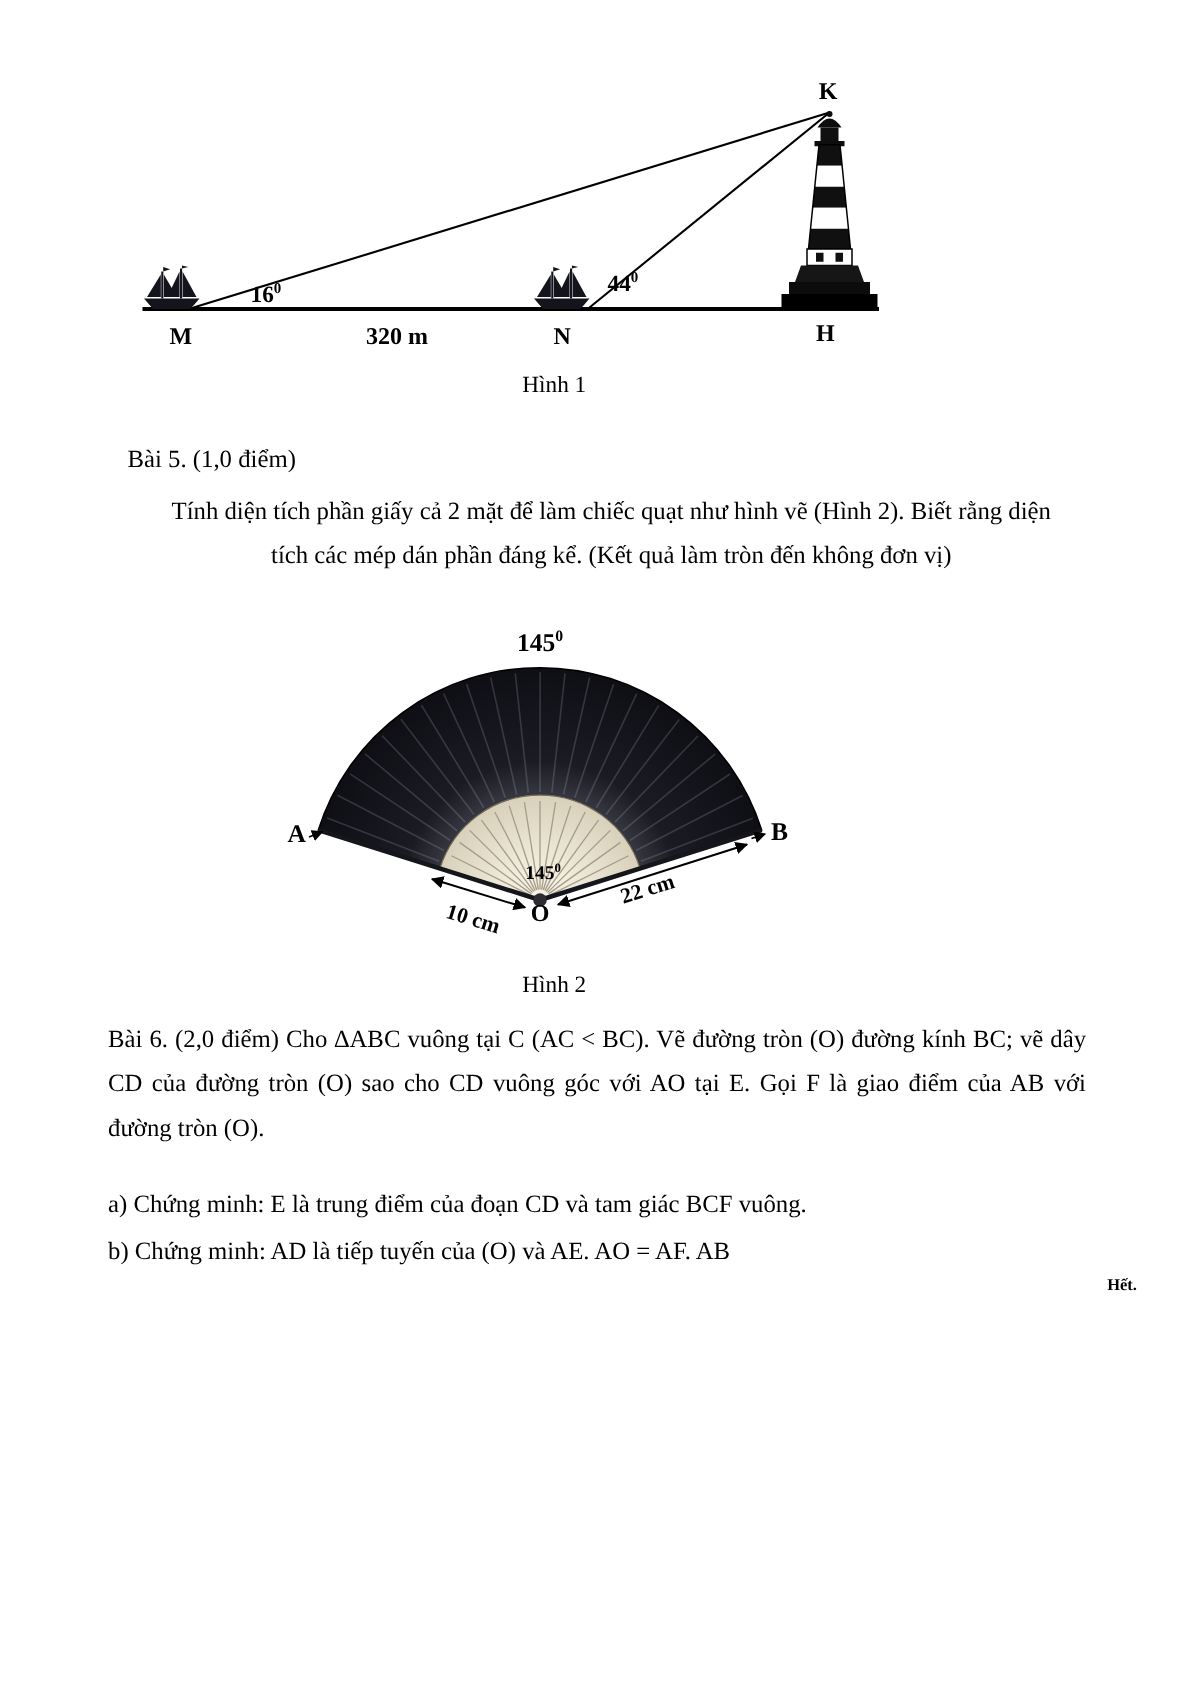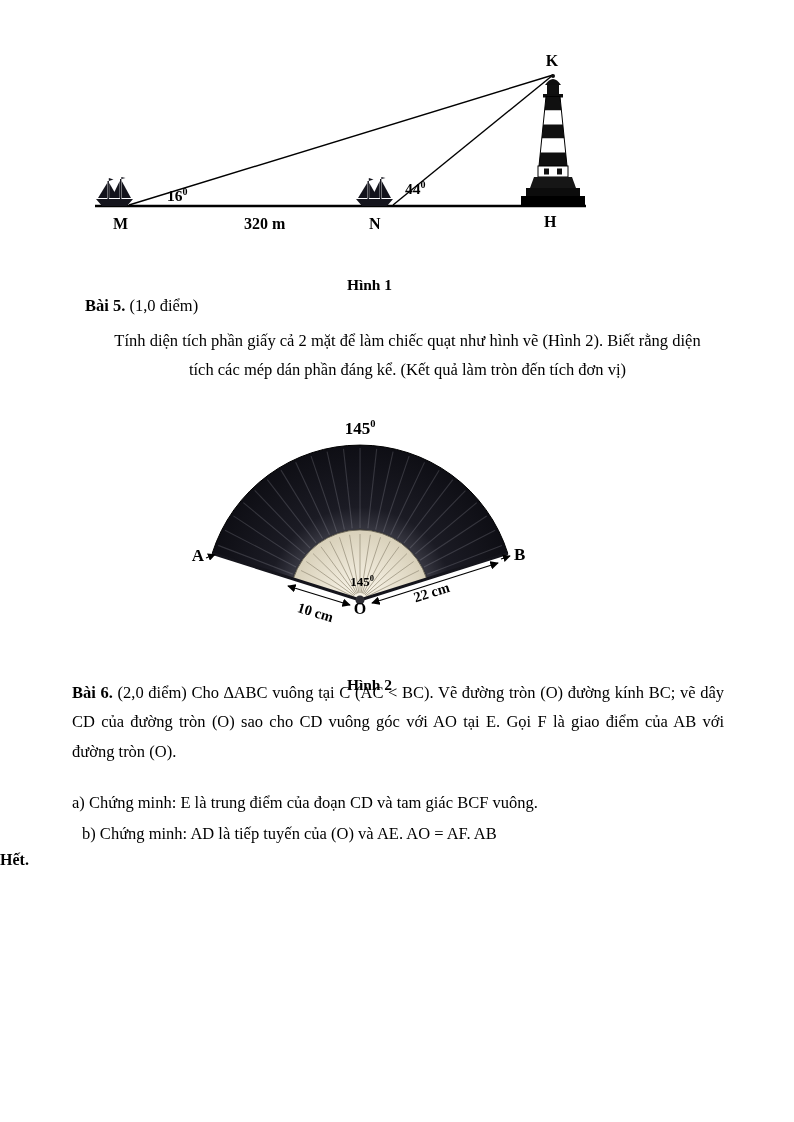--- a/index.html
+++ b/index.html
@@ -1,24 +1,24 @@
 <!DOCTYPE html>
 <html><head>
 <meta charset="utf-8">
 <style>
   *{box-sizing:border-box;}
   html,body{margin:0;padding:0;background:#7a7a7a;}
   .page{position:relative;width:794px;height:1122px;margin:0 auto;background:#ffffff;
         font-family:"Liberation Serif","DejaVu Serif",serif;color:#000;overflow:hidden;}
   .abs{position:absolute;}
-  .b{font-weight:bold;}
+  .b{font-weight:normal;}
   .i{}
   .body-text{font-size:16.5px;line-height:1.78;}
-  .caption{font-weight:bold;font-size:15.5px;text-align:center;width:145px;margin-top:28px;}
-  .end-mark{font-weight:bold;font-size:16px;text-align:left;font-family:Liberation Serif, serif;}
+  .caption{font-weight:normal;font-size:15.5px;text-align:center;width:145px;}
+  .end-mark{font-weight:bold;font-size:11px;text-align:right;font-family:Liberation Serif, serif;}
   svg text{font-family:"Liberation Serif","DejaVu Serif",serif;font-weight:bold;fill:#000;}
   .s17{font-size:17px;}.s16{font-size:16px;}.s15{font-size:15.5px;}.s14{font-size:14.5px;}.s13{font-size:13px;}
 </style>
 </head>
 <body>
 
 <div class="page">
 
   <svg class="abs" style="left:0;top:40px;" width="794" height="215" viewBox="0 0 794 215">
     <defs>
@@ -77,21 +77,21 @@
   </svg>
 
   <div class="abs caption" style="left:297px;top:248px;">Hình 1</div>
 
   <div class="abs body-text" style="left:85px;top:291px;width:640px;">
     <span class="b">Bài 5.</span>
     <span class="i">(1,0 điểm)</span>
   </div>
   <div class="abs body-text" style="left:85px;top:326px;width:645px;text-align:center;">
     <div>Tính diện tích phần giấy cả 2 mặt để làm chiếc quạt như hình vẽ (Hình 2). Biết rằng diện</div>
-    <div><span>tích các mép dán phần đáng kể. </span><span class="i">(Kết quả làm tròn đến tích đơn vị)</span></div>
+    <div><span>tích các mép dán phần đáng kể. </span><span class="i">(Kết quả làm tròn đến không đơn vị)</span></div>
   </div>
 
   <svg class="abs" style="left:120px;top:412px;" width="480" height="225" viewBox="0 0 480 225">
     <defs>
       <radialGradient id="bandgrad" gradientUnits="userSpaceOnUse" cx="240" cy="188" r="160">
         <stop offset="45%" stop-color="#35353f"></stop>
         <stop offset="58%" stop-color="#1b1b24"></stop>
         <stop offset="100%" stop-color="#0d0d13"></stop>
       </radialGradient>
       <radialGradient id="innergrad" gradientUnits="userSpaceOnUse" cx="240" cy="188" r="72">
@@ -170,17 +170,17 @@
   </svg>
 
   <div class="abs caption" style="left:297px;top:648px;">Hình 2</div>
 
   <div class="abs body-text" style="left:72px;top:678px;width:652px;text-align:justify;">
     <span class="b">Bài 6.</span>
     <span class="i">(2,0 điểm)</span>
     <span>Cho ∆ABC vuông tại C (AC &lt; BC). Vẽ đường tròn (O) đường kính BC; vẽ dây CD của đường tròn (O) sao cho CD vuông góc với AO tại E. Gọi F là giao điểm của AB với đường tròn (O).</span>
   </div>
   <div class="abs body-text" style="left:72px;top:788px;width:660px;">a) Chứng minh: E là trung điểm của đoạn CD và tam giác BCF vuông.</div>
-  <div class="abs body-text" style="left:72px;top:819px;width:660px;margin-left:10px;">b) Chứng minh: AD là tiếp tuyến của (O) và AE. AO = AF. AB</div>
+  <div class="abs body-text" style="left:72px;top:819px;width:660px;">b) Chứng minh: AD là tiếp tuyến của (O) và AE. AO = AF. AB</div>
 
   <div class="abs end-mark" style="left:0;top:851px;width:758px;">Hết.</div>
 
 </div>
 
 </body></html>

